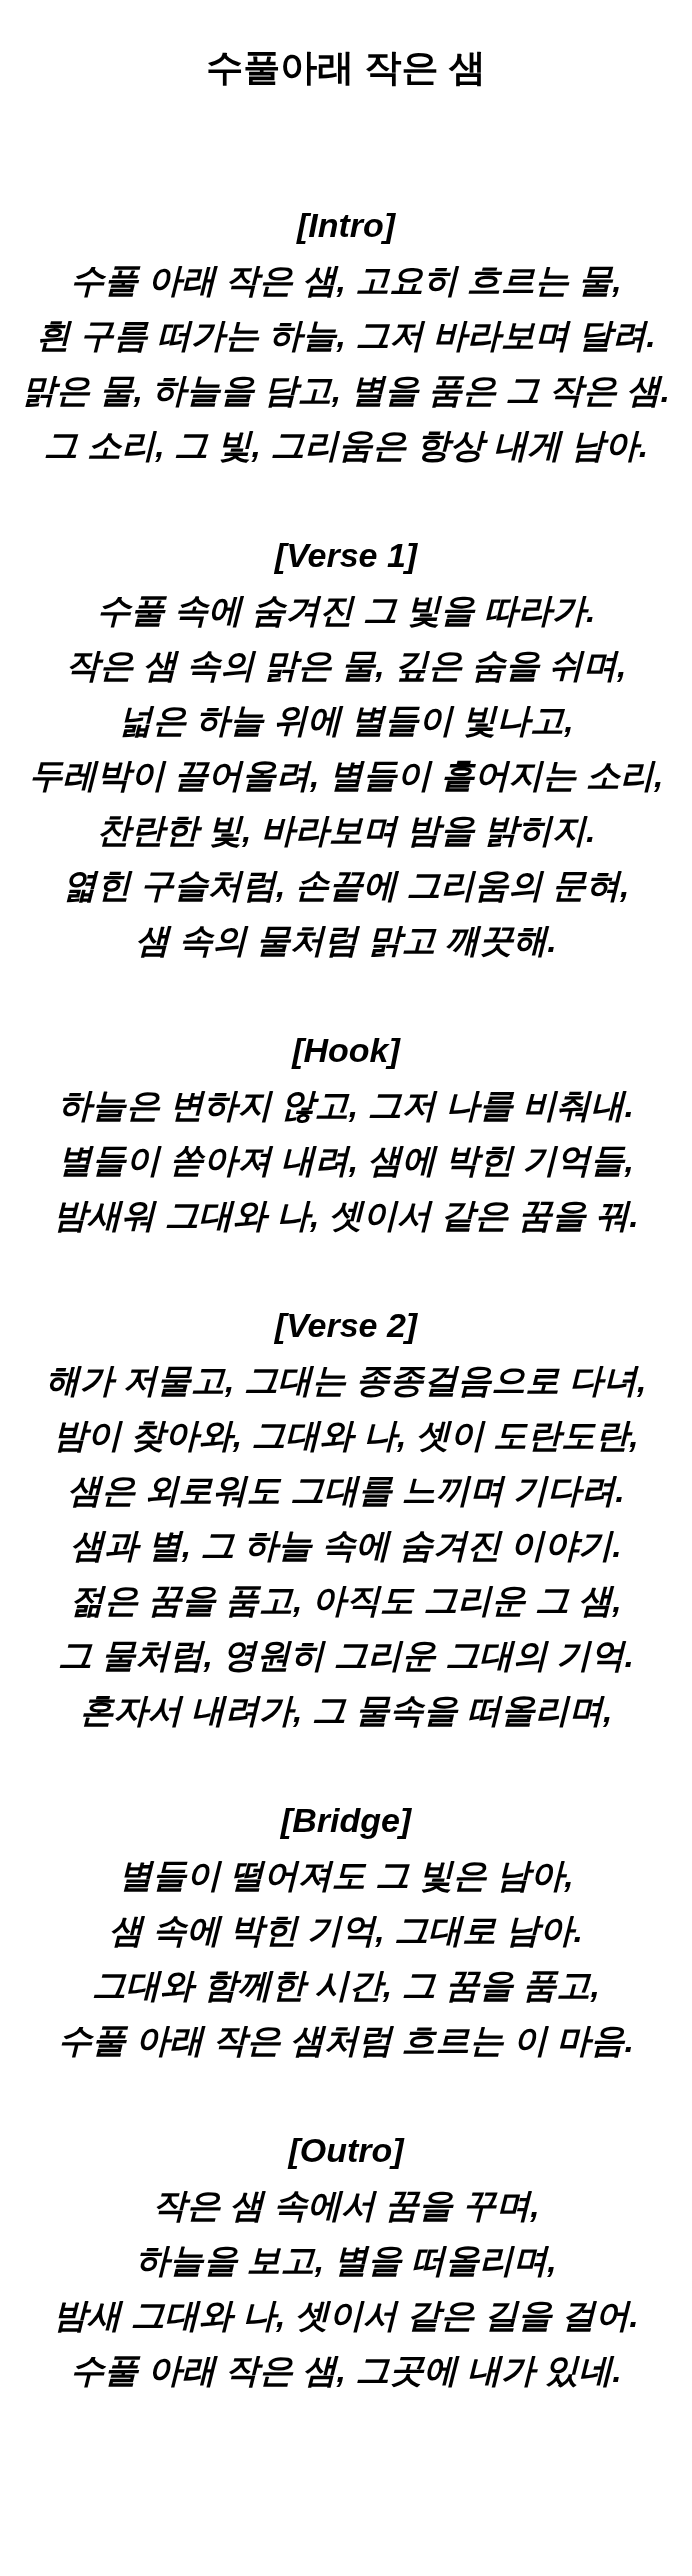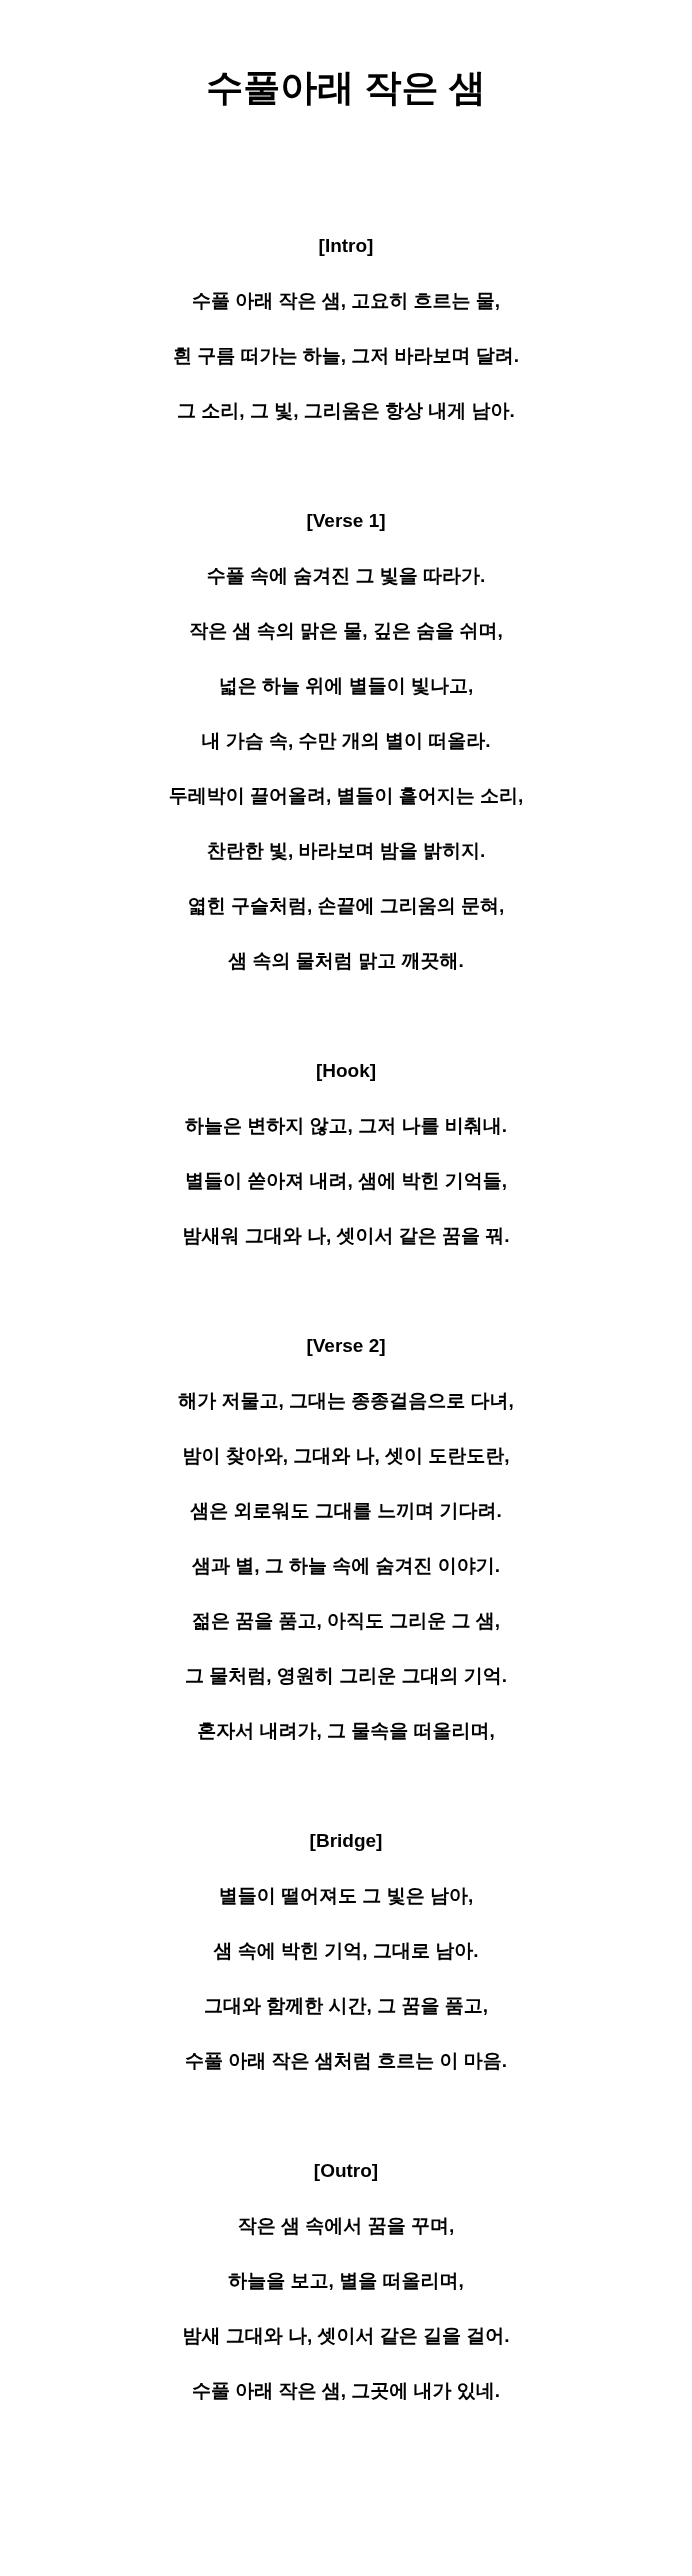--- a/index.html
+++ b/index.html
@@ -11,57 +11,58 @@
     height: 2576px;
     background: #ffffff;
     color: #000000;
     font-family: "Liberation Sans", "DejaVu Sans", sans-serif;
     font-weight: 700;
     text-align: center;
     overflow: hidden;
   }
   .title {
     margin: 0;
-    padding-top: 67px;
+    padding-top: 47px;
     font-size: 37px;
     line-height: 42px;
     font-weight: 700;
   }
   .section {
     margin-top: 55px;
   }
   .section.first {
     margin-top: 109px;
   }
   .hdr, .line {
-    font-size: 19px;
+    font-size: 34px;
     line-height: 55px;
     white-space: nowrap;
+    font-style: italic;
   }
 </style>
 </head>
 <body>
 
 <main>
 
   <h1 class="title">수풀아래 작은 샘</h1>
 
   <section class="section first">
     <div class="hdr">[Intro]</div>
     <div class="line">수풀 아래 작은 샘, 고요히 흐르는 물,</div>
     <div class="line">흰 구름 떠가는 하늘, 그저 바라보며 달려.</div>
+    <div class="line">맑은 물, 하늘을 담고, 별을 품은 그 작은 샘.</div>
     <div class="line">그 소리, 그 빛, 그리움은 항상 내게 남아.</div>
   </section>
 
   <section class="section">
     <div class="hdr">[Verse 1]</div>
     <div class="line">수풀 속에 숨겨진 그 빛을 따라가.</div>
     <div class="line">작은 샘 속의 맑은 물, 깊은 숨을 쉬며,</div>
     <div class="line">넓은 하늘 위에 별들이 빛나고,</div>
-    <div class="line">내 가슴 속, 수만 개의 별이 떠올라.</div>
     <div class="line">두레박이 끌어올려, 별들이 흩어지는 소리,</div>
     <div class="line">찬란한 빛, 바라보며 밤을 밝히지.</div>
     <div class="line">엷힌 구슬처럼, 손끝에 그리움의 문혀,</div>
     <div class="line">샘 속의 물처럼 맑고 깨끗해.</div>
   </section>
 
   <section class="section">
     <div class="hdr">[Hook]</div>
     <div class="line">하늘은 변하지 않고, 그저 나를 비춰내.</div>
     <div class="line">별들이 쏟아져 내려, 샘에 박힌 기억들,</div>

